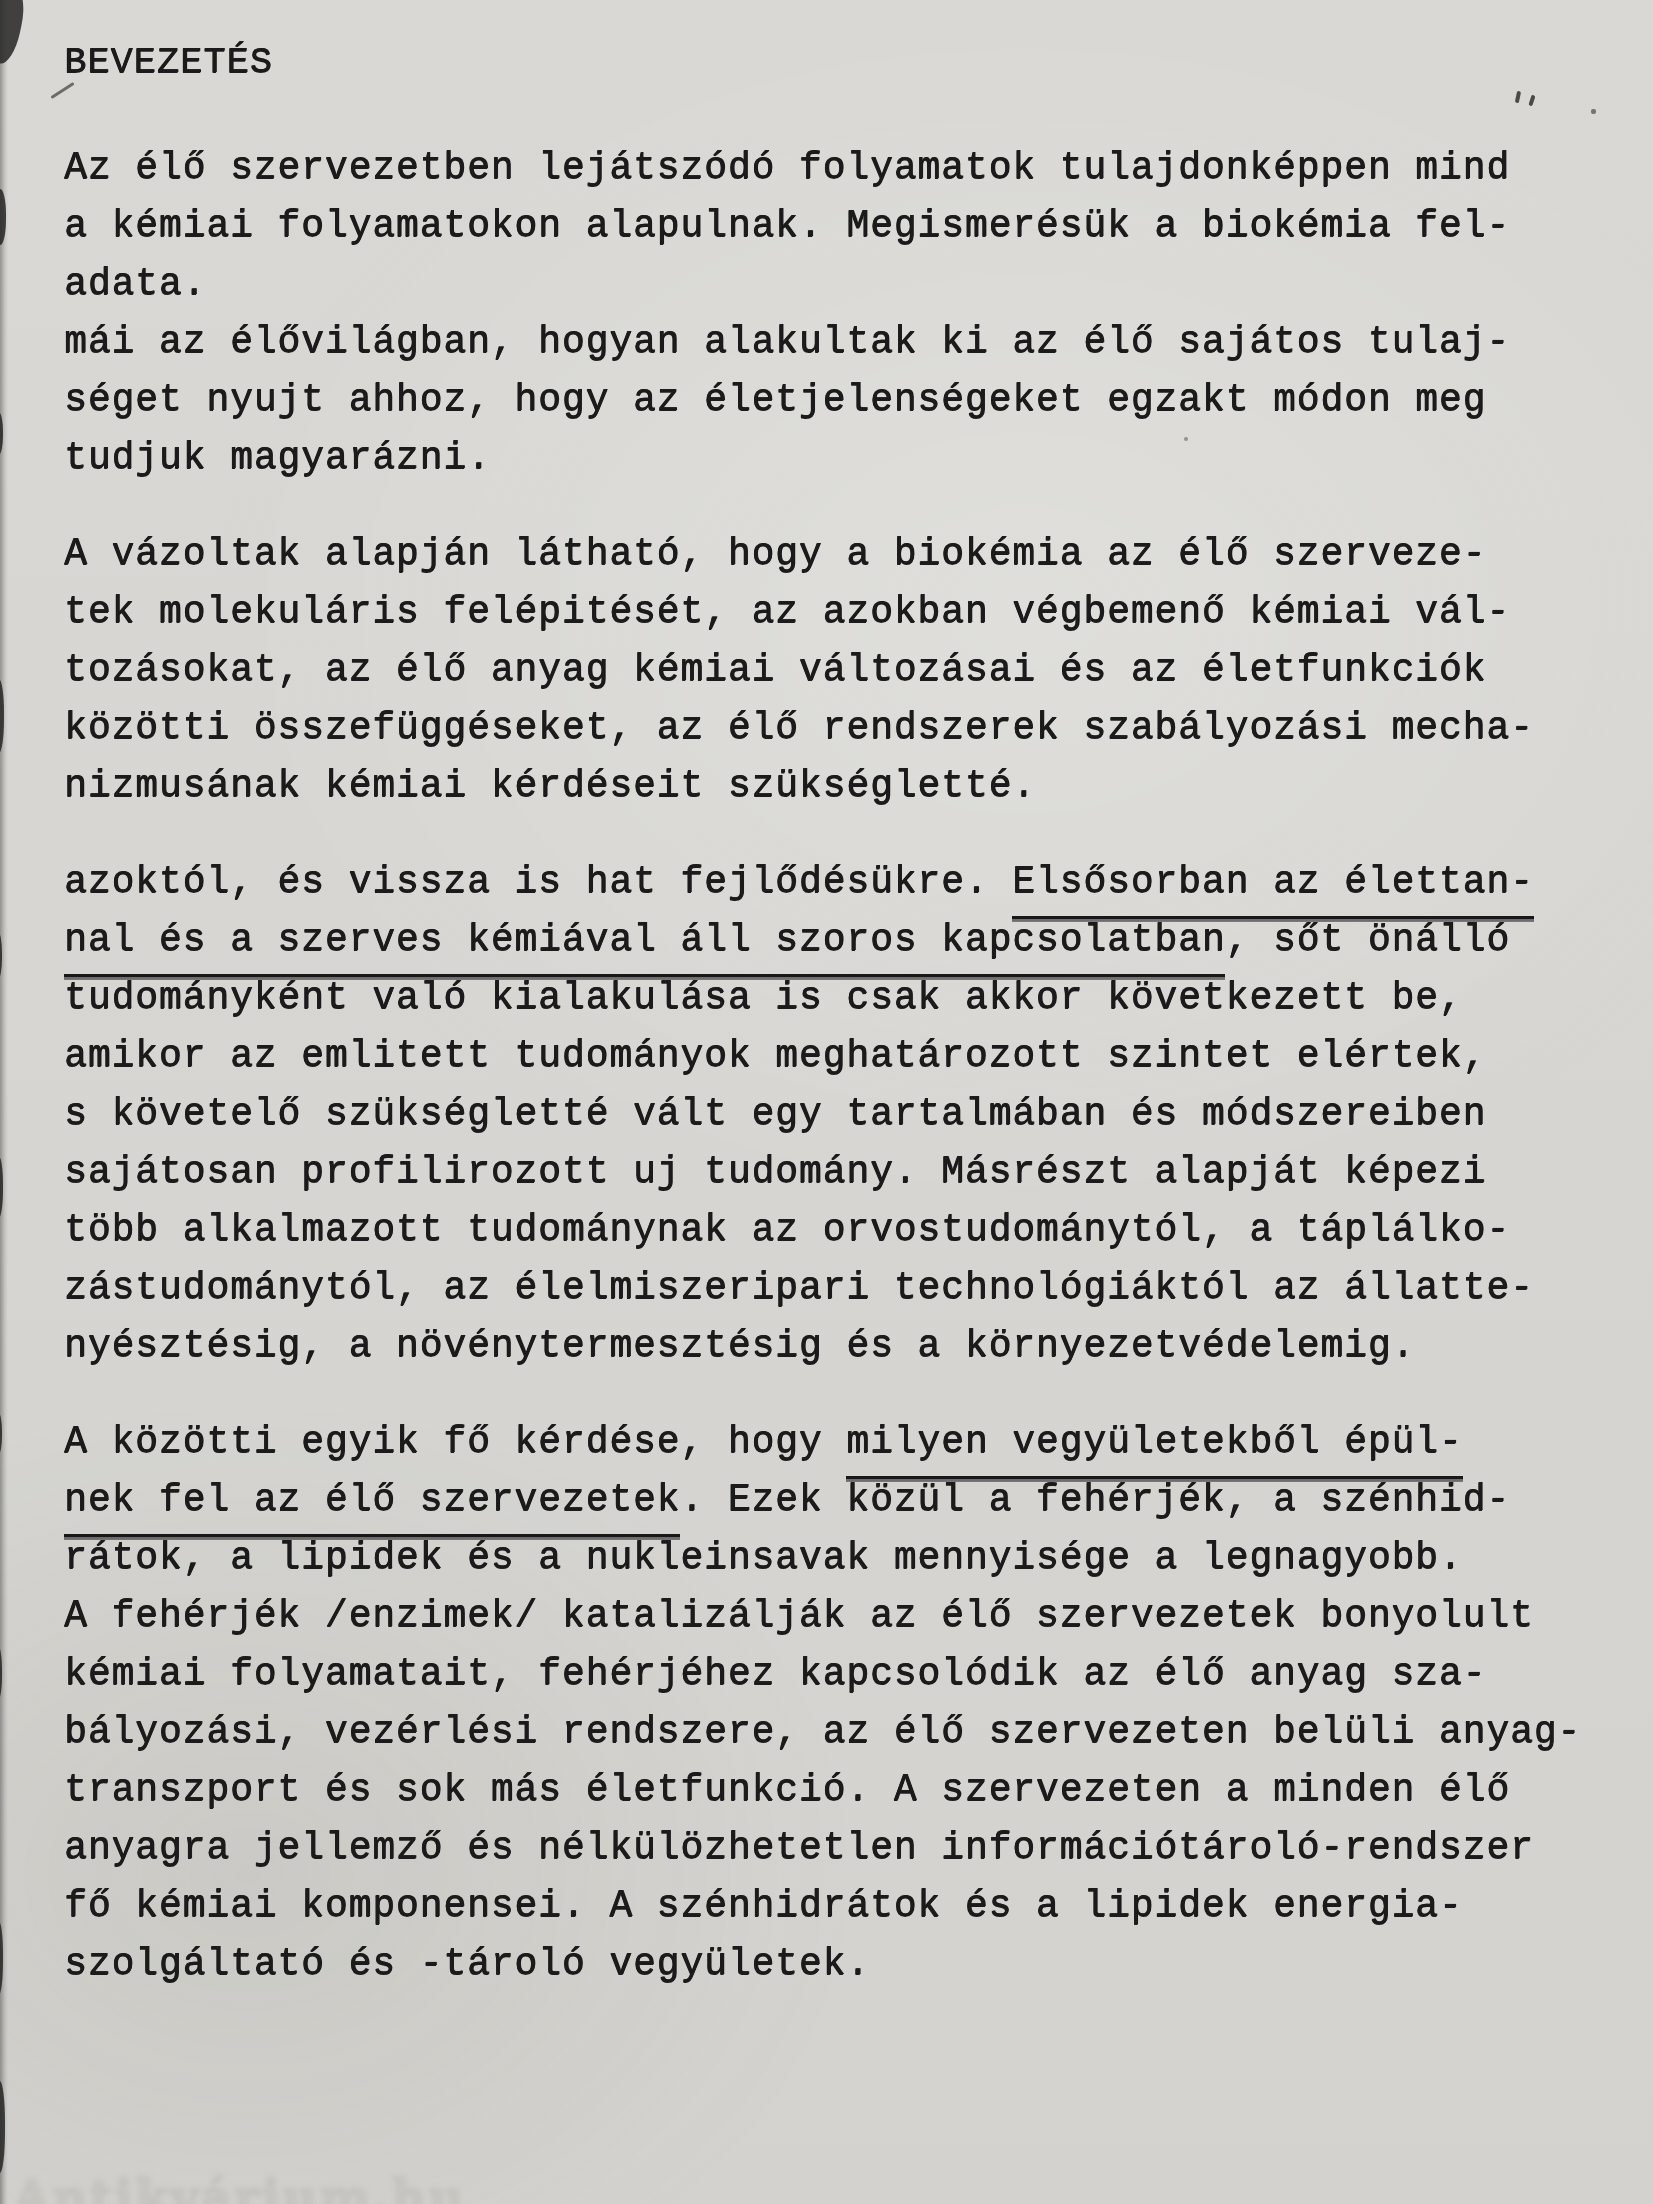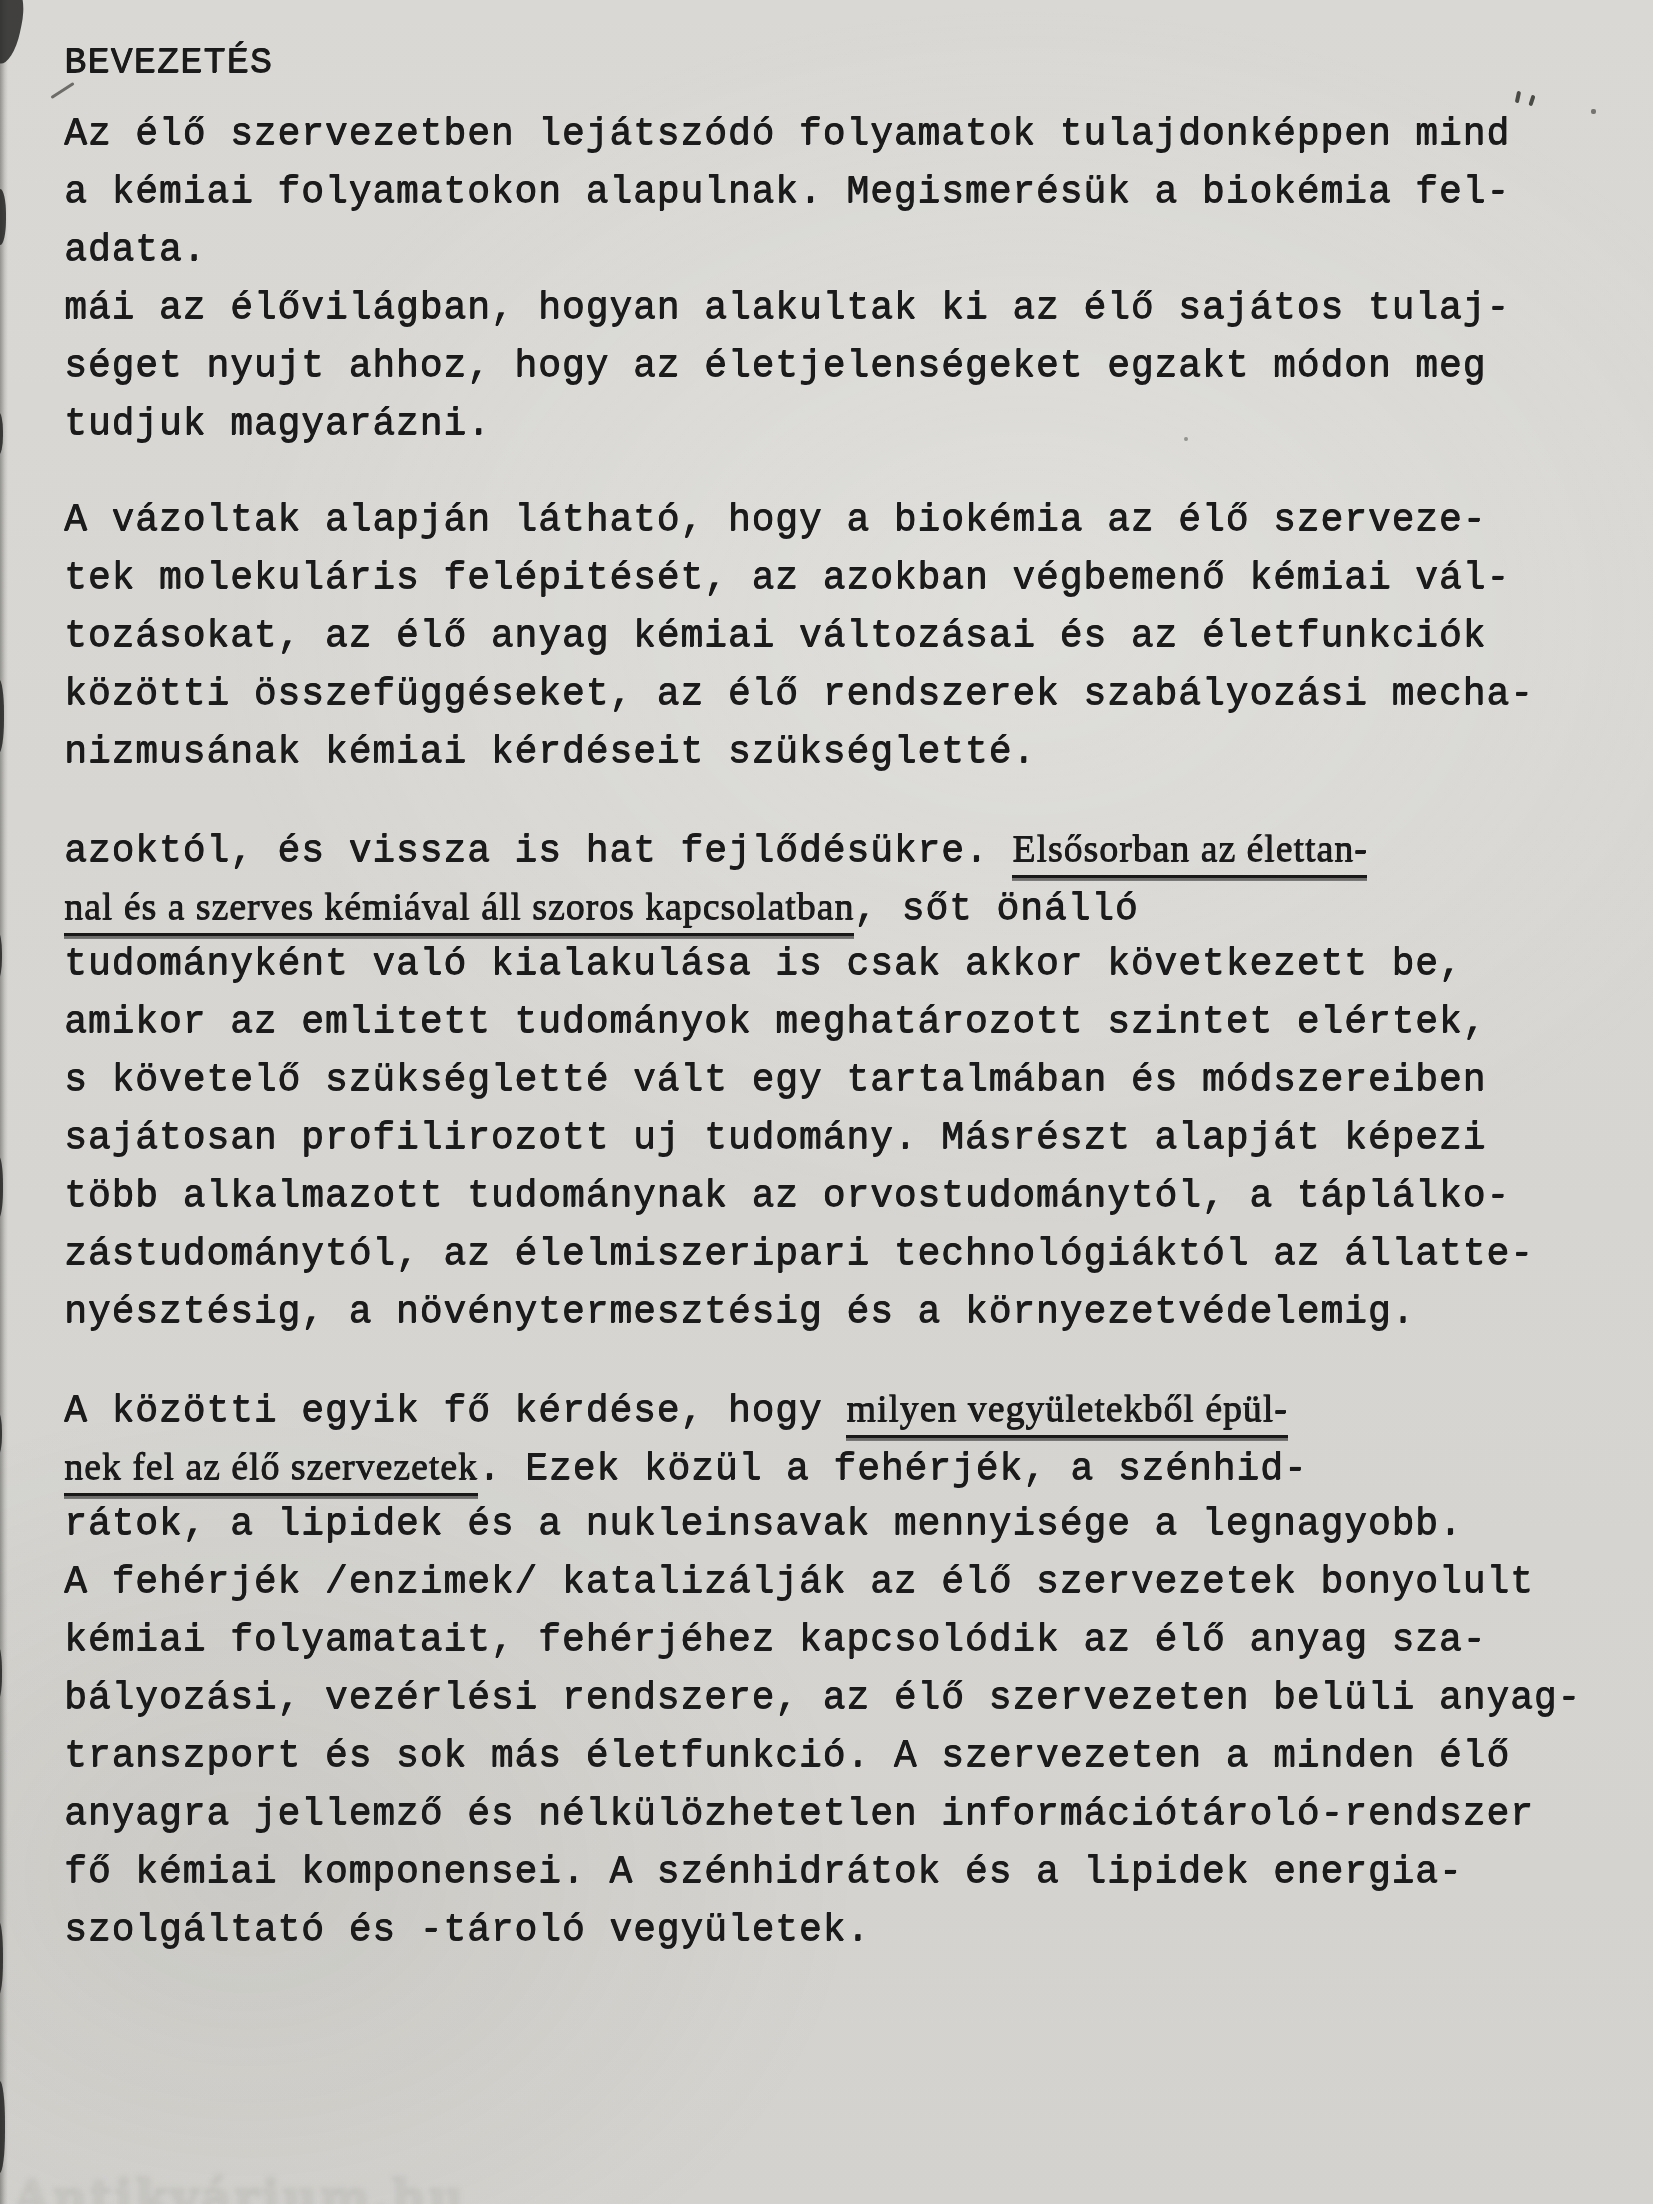--- a/index.html
+++ b/index.html
@@ -23,38 +23,37 @@
   }
 
   .title {
     font-size: 37px;
     line-height: 43px;
     letter-spacing: 1px;
     white-space: pre;
     text-shadow: 0.7px 0 0 currentColor, 0 0.5px 0 currentColor;
   }
 
-  .doc-body { margin-top: 21px; }
+  .doc-body { margin-top: 55px; }
 
   .block + .block { margin-top: 38px; }
 
   .line {
     height: 58px;
     line-height: 58px;
     font-size: 38px;
     letter-spacing: 0.9px;
     white-space: pre;
     text-shadow: 0.7px 0 0 currentColor, 0 0.5px 0 currentColor;
   }
 
   .u {
     border-bottom: 3.9px solid #181818;
     box-shadow: 0 2.9px 0 rgba(24,24,24,0.55);
-    padding-bottom: 6px;
-    font-family: Liberation Serif, serif;
+    padding-bottom: 13px;
   }
 
   
   .edge-strip {
     position: absolute; left: 0; top: 0; bottom: 0; width: 7.8px;
     background: linear-gradient(90deg, rgba(35,35,33,0.38), rgba(35,35,33,0.10) 60%, rgba(0,0,0,0));
   }
   .edge-blob { position: absolute; background: #262624; border-radius: 45%; opacity: 0.85; }
   .blob-a { left: -7.8px; top: -11.6px; width: 29px; height: 76px; transform: rotate(12deg); }
   .blob-b { left: -6.8px; top: 189px;  width: 12.6px; height: 56px; }

